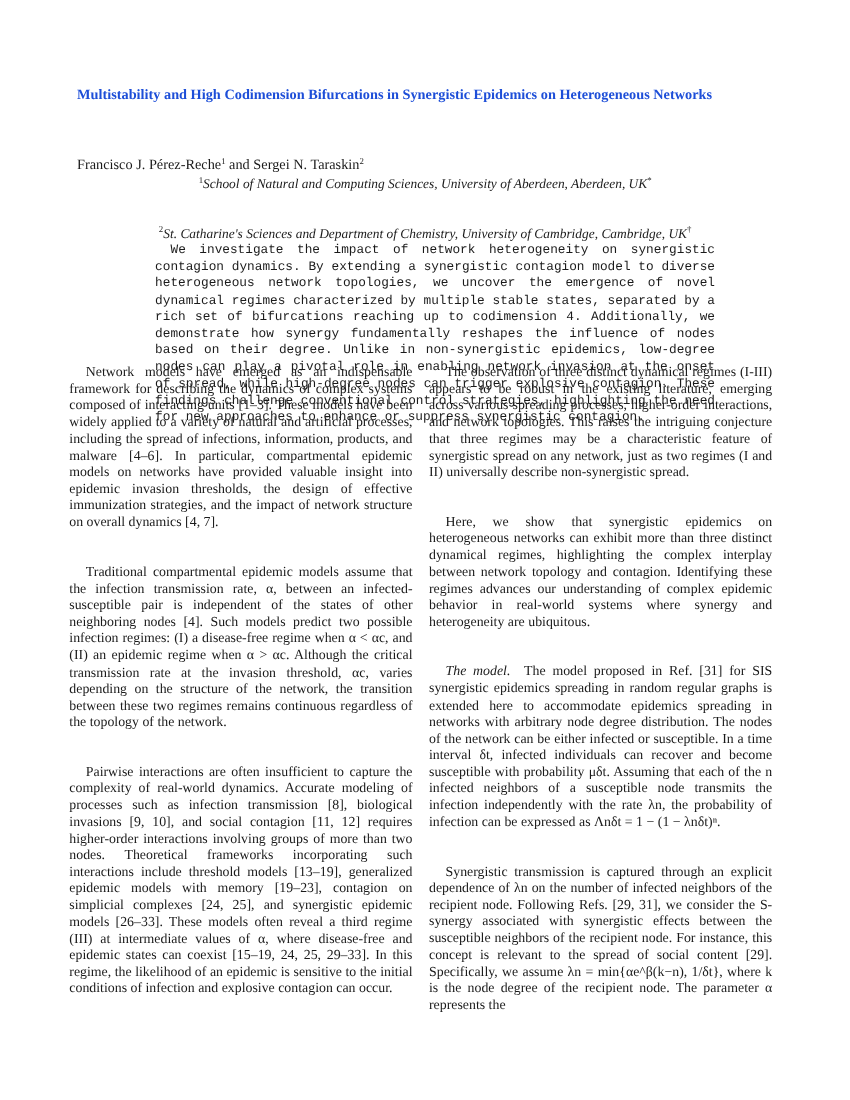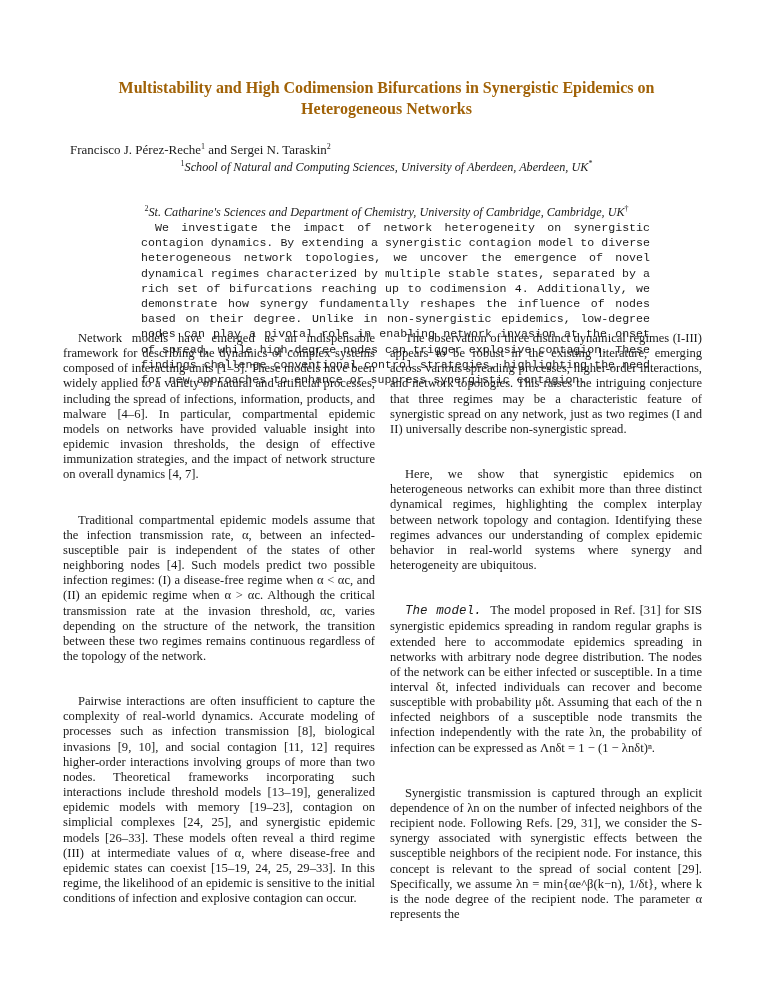--- a/index.html
+++ b/index.html
@@ -4,22 +4,22 @@
 <style>
   html, body { margin: 0; padding: 0; background: #ffffff; }
   body {
     width: 773px; height: 1000px; position: relative; overflow: hidden;
     font-family: "DejaVu Serif", "Liberation Serif", serif;
     color: #1a1a1a;
   }
   .page { position: absolute; left: 0; top: 0; width: 773px; height: 1000px; }
   .title {
     position: absolute; left: 70px; width: 633px; top: 66px;
-    text-align: center; font-family: "Liberation Serif", serif; font-weight: bold;
-    font-size: 16px; line-height: 21px; color: #a16207;
+    font-family: "Liberation Serif", serif; font-weight: bold;
+    font-size: 13px; line-height: 21px; color: #1d4ed8;
   }
   .authors {
     position: absolute; left: 70px; width: 633px; top: 142px;
     text-align: left; font-family: "Liberation Serif", serif; font-size: 13px; line-height: 16px;
   }
   .aff {
     position: absolute; left: 70px; width: 633px;
     text-align: center; font-family: "Liberation Serif", serif; font-style: italic; font-size: 12.2px; line-height: 15px;
   }
   .aff1 { top: 160px; }
@@ -32,21 +32,21 @@
   }
   .col {
     position: absolute; top: 331px; width: 312px;
     font-family: "Liberation Serif", serif; font-size: 12.6px; line-height: 15.15px;
     text-align: justify;
   }
   .col-left { left: 63px; }
   .col-right { left: 390px; }
   .col p { margin: 0; text-indent: 15px; }
   .col p + p { margin-top: 30px; }
-  .runin { font-style: italic; font-family: Liberation Mono, monospace; }
+  .runin { font-style: italic; }
 </style>
 </head>
 <body>
 
 <div class="page">
 
   <h1 class="title">Multistability and High Codimension Bifurcations in Synergistic Epidemics on Heterogeneous Networks</h1>
 
   <div class="authors">
     <span>Francisco J. Pérez-Reche</span><sup>1</sup><span> and </span><span>Sergei N. Taraskin</span><sup>2</sup>

